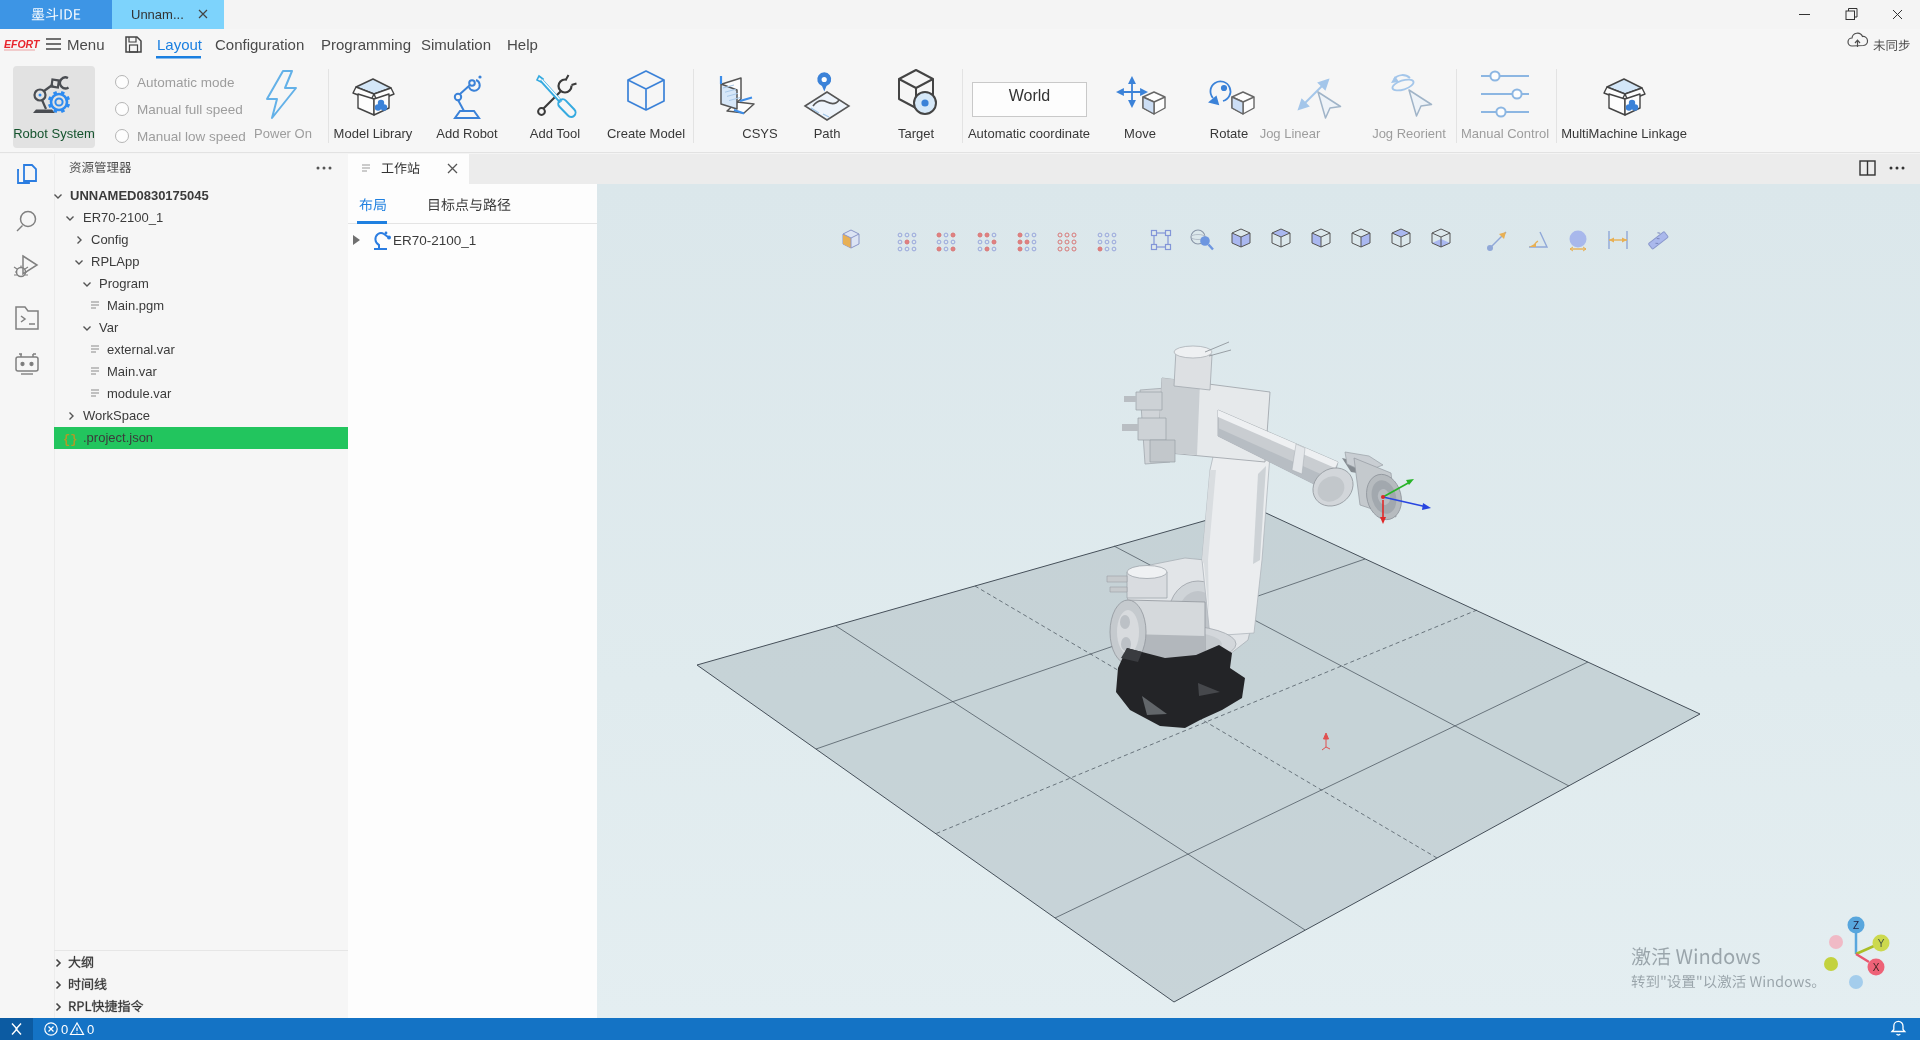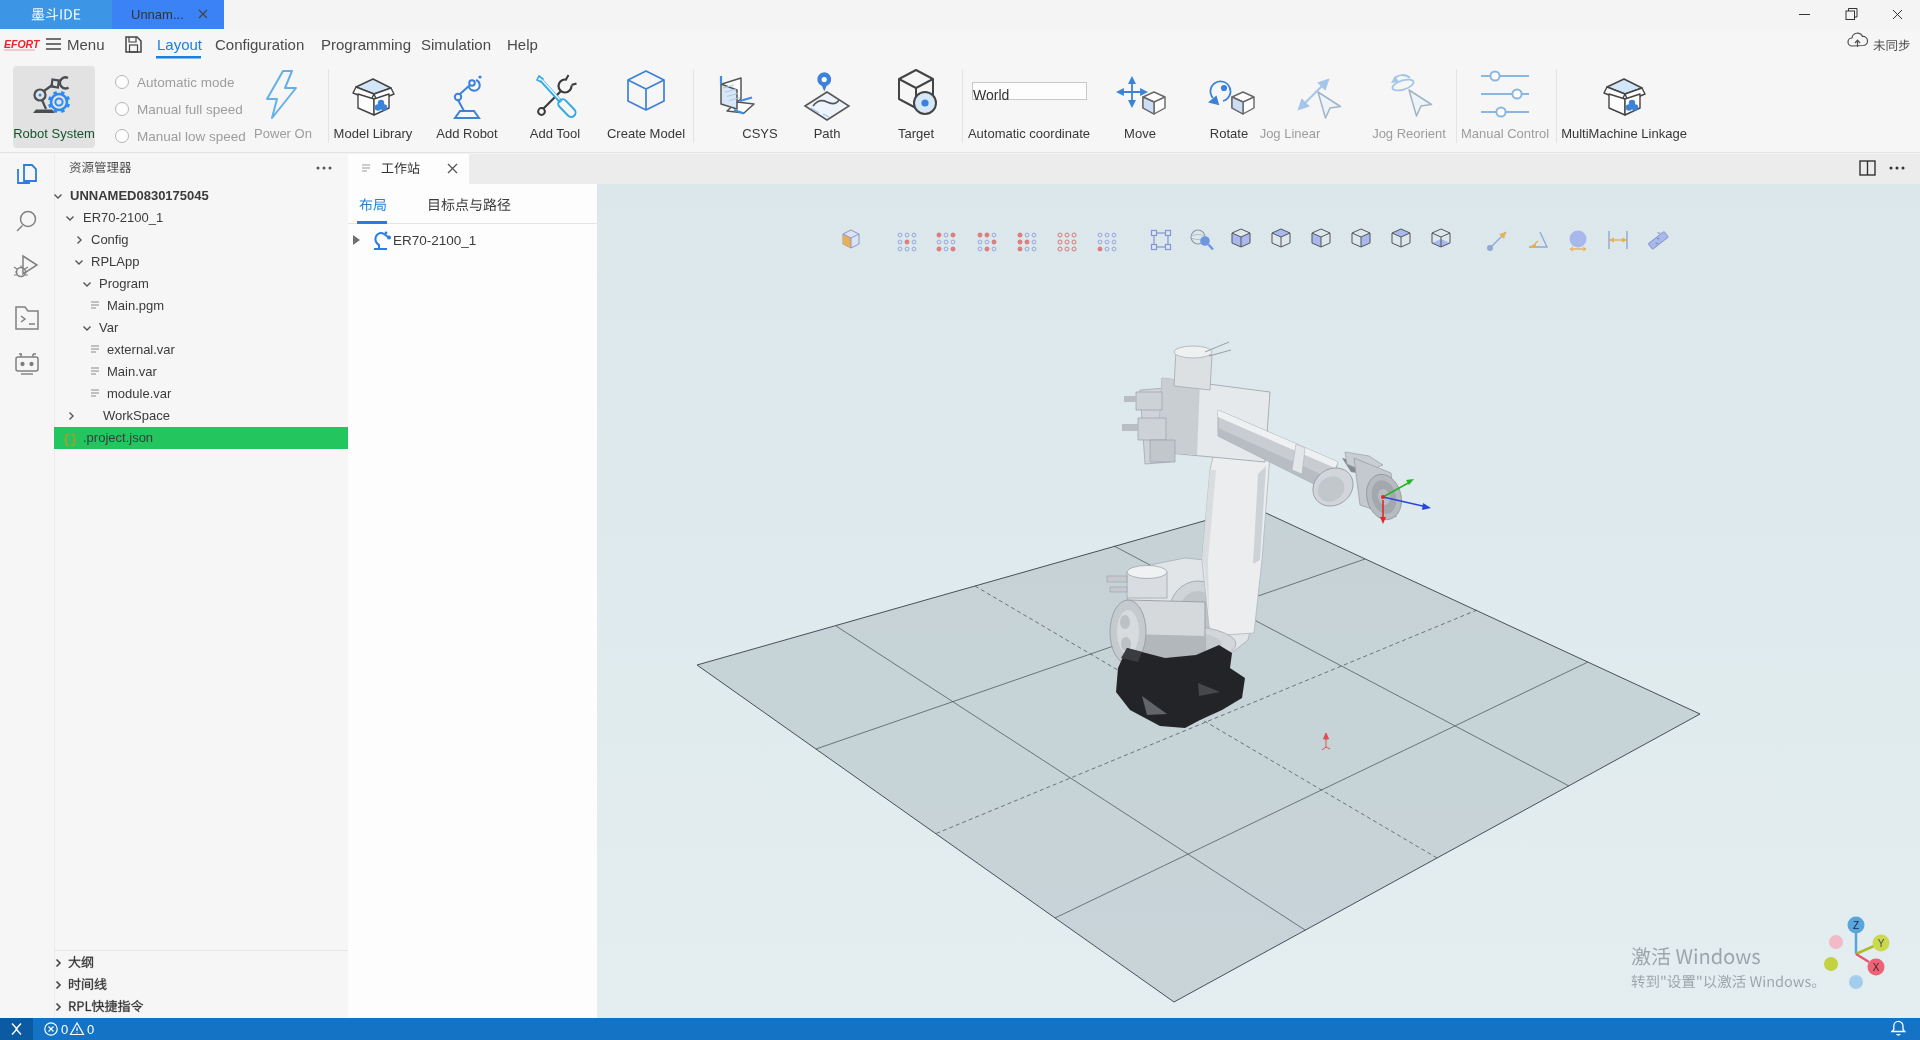--- a/index.html
+++ b/index.html
@@ -1,29 +1,29 @@
 <!DOCTYPE html>
 <html><head><meta charset="utf-8">
 <style>
 * { margin:0; padding:0; box-sizing:border-box; }
 html,body { width:1920px; height:1040px; overflow:hidden; font-family:"Liberation Sans", sans-serif; background:#f4f4f4; }
 #app { position:relative; width:1920px; height:1040px; }
 .abs { position:absolute; }
 svg.ov { position:absolute; left:0; top:0; width:1920px; height:1040px; pointer-events:none; }
 #apptab { position:absolute; left:0; top:0; width:112px; height:29px; background:#3d95e5; }
-#doctab { position:absolute; left:112px; top:0; width:112px; height:29px; background:#3b82f6; color:#333; font-size:13px; line-height:29px; }
+#doctab { position:absolute; left:112px; top:0; width:112px; height:29px; background:#7dd3fc; color:#333; font-size:13px; line-height:29px; }
 #menubar { position:absolute; left:0; top:29px; width:1920px; height:32px; background:#f6f6f6; }
 #ribbon { position:absolute; left:0; top:61px; width:1920px; height:92px; background:#f6f6f6; border-bottom:1px solid #e2e2e2; }
 .rlbl { position:absolute; font-size:13px; color:#383838; text-align:center; transform:translateX(-50%); white-space:nowrap; }
 .rlbl.dis { color:#9d9d9d; }
 .rsep { position:absolute; width:1px; height:74px; top:69px; background:#e3e3e3; }
 #robotsys { position:absolute; left:13px; top:66px; width:82px; height:82px; background:#e2e2e2; border-radius:4px; }
 .radio { position:absolute; left:115px; height:16px; font-size:13.5px; color:#9d9d9d; }
 .radio i { display:inline-block; width:14px; height:14px; border:1px solid #b5b5b5; border-radius:50%; vertical-align:-2px; margin-right:8px; background:#fdfdfd; }
-#worldbox { position:absolute; left:972px; top:82px; width:115px; height:18px; background:#fdfdfd; border:1px solid #c9c9c9; font-size:14px; color:#333; text-align:left; line-height:25px; }
+#worldbox { position:absolute; left:972px; top:82px; width:115px; height:35px; background:#fdfdfd; border:1px solid #c9c9c9; font-size:16px; color:#333; text-align:center; line-height:25px; }
 #leftstrip { position:absolute; left:0; top:154px; width:54px; height:864px; background:#f6f6f6; }
 #explorer { position:absolute; left:54px; top:154px; width:294px; height:864px; background:#f6f6f6; border-left:1px solid #ececec; }
 .trow { position:absolute; left:0; width:294px; height:22px; font-size:13px; color:#3b3b3b; white-space:nowrap; }
 .trow span { position:absolute; top:3px; }
 #doctabbar { position:absolute; left:348px; top:154px; width:1572px; height:30px; background:#ececec; border-left:1px solid #e0e0e0; }
 #wstab { position:absolute; left:348px; top:154px; width:121px; height:30px; background:#fdfdfd; }
 #midpanel { position:absolute; left:348px; top:184px; width:249px; height:834px; background:#fdfdfd; }
 #statusbar { position:absolute; left:0; top:1018px; width:1920px; height:22px; background:#1473c5; }
 #sbleft { position:absolute; left:0; top:1018px; width:33px; height:22px; background:#0c5ba2; }
 </style></head><body>
@@ -84,21 +84,21 @@
     <div class="trow" style="left:54px;top:339px;">
       <span style="left:53px;">external.var</span>
     </div>
     <div class="trow" style="left:54px;top:361px;">
       <span style="left:53px;">Main.var</span>
     </div>
     <div class="trow" style="left:54px;top:383px;">
       <span style="left:53px;">module.var</span>
     </div>
     <div class="trow" style="left:54px;top:405px;">
-      <span style="left:29px;margin-left:20px;">WorkSpace</span>
+      <span style="left:29px;">WorkSpace</span>
     </div>
     <div class="trow" style="left:54px;top:427px;background:#22c55e;">
       <span style="left:29px;">.project.json</span>
     </div>
     <div id="doctabbar"></div>
     <div id="wstab"></div>
     <div id="midpanel"></div>
     <div class="abs" style="left:348px;top:223px;width:249px;height:1px;background:#e4e4e4;"></div>
     <div class="abs" style="left:357px;top:221px;width:30px;height:3px;background:#1f80e0;"></div>
     <div class="abs" style="left:393px;top:233px;font-size:13.5px;color:#3b3b3b;">ER70-2100_1</div>

